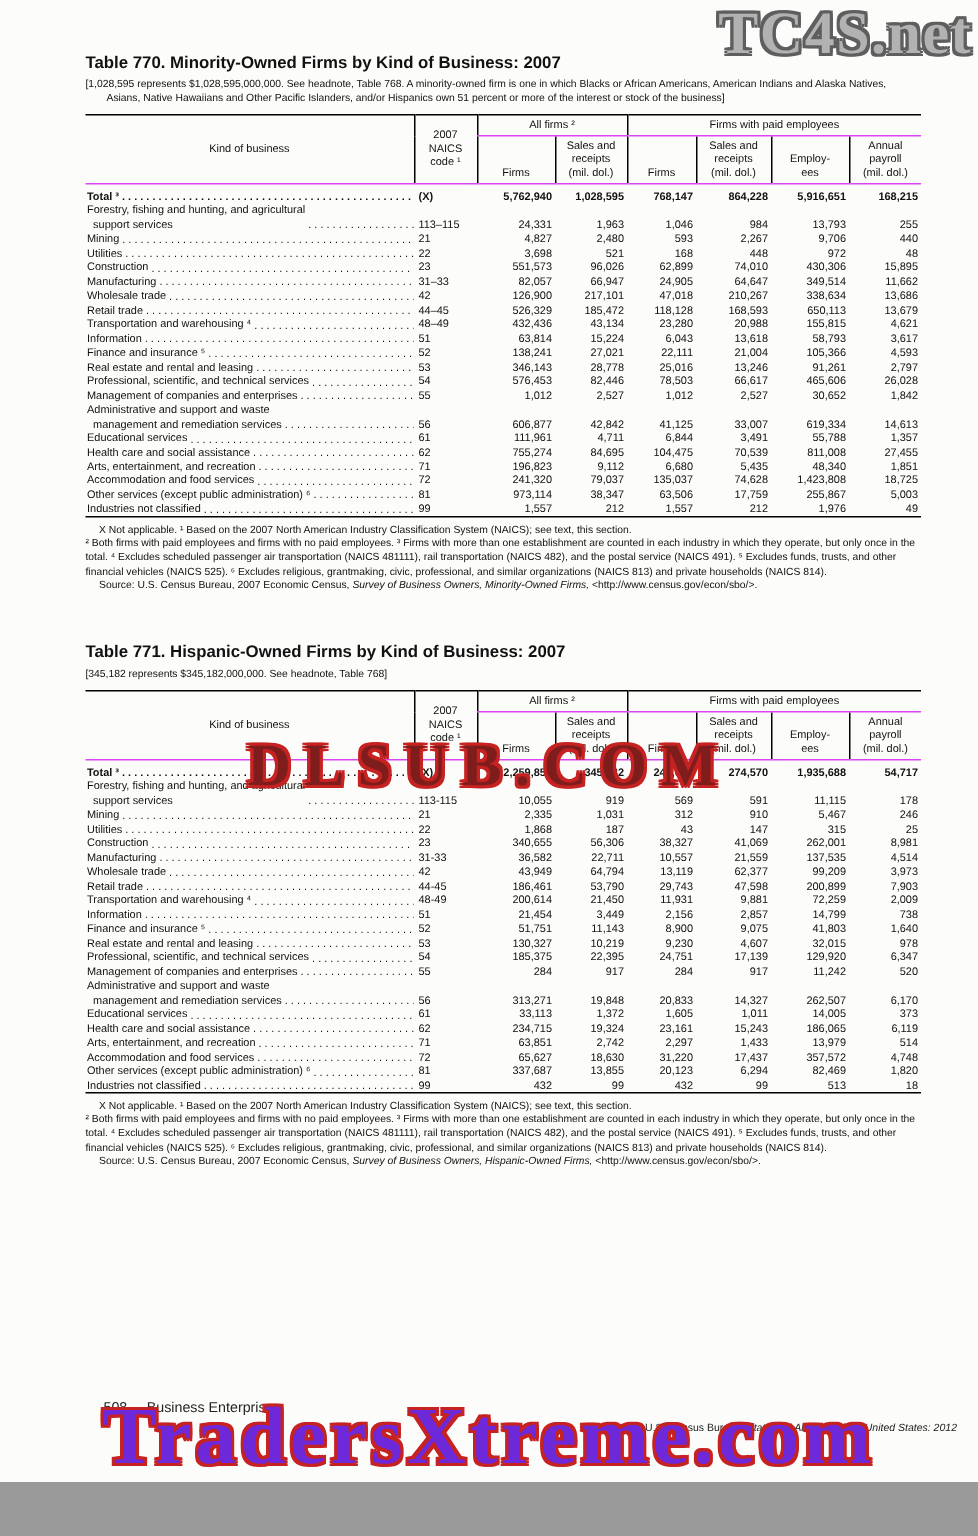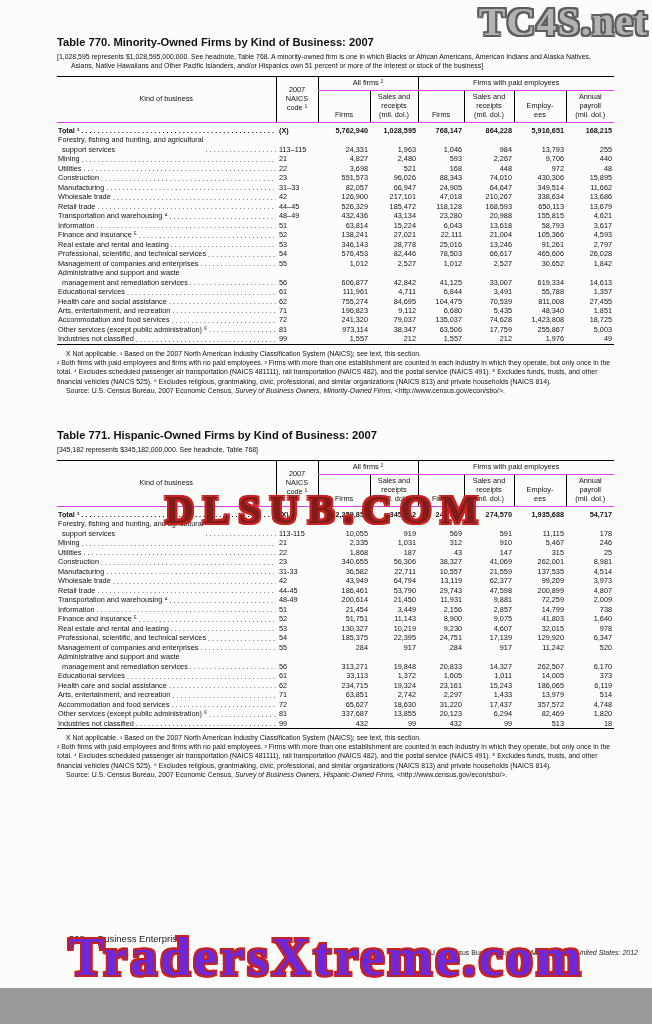--- a/index.html
+++ b/index.html
@@ -146,21 +146,21 @@
             <tr>
               <td class="lbl">
                 <div class="lblwrap">
                   <span class="txt">Construction</span>
                   <span class="leader"></span>
                 </div>
               </td>
               <td class="code">23</td>
               <td class="num">551,573</td>
               <td class="num">96,026</td>
-              <td class="num">88,343</td>
+              <td class="num">62,899</td>
               <td class="num">74,010</td>
               <td class="num">430,306</td>
               <td class="num">15,895</td>
             </tr>
             <tr>
               <td class="lbl">
                 <div class="lblwrap">
                   <span class="txt">Manufacturing</span>
                   <span class="leader"></span>
                 </div>
@@ -560,21 +560,21 @@
                   <span class="txt">Retail trade</span>
                   <span class="leader"></span>
                 </div>
               </td>
               <td class="code">44-45</td>
               <td class="num">186,461</td>
               <td class="num">53,790</td>
               <td class="num">29,743</td>
               <td class="num">47,598</td>
               <td class="num">200,899</td>
-              <td class="num">4,807</td>
+              <td class="num">7,903</td>
             </tr>
             <tr>
               <td class="lbl">
                 <div class="lblwrap">
                   <span class="txt">Transportation and warehousing ⁴</span>
                   <span class="leader"></span>
                 </div>
               </td>
               <td class="code">48-49</td>
               <td class="num">200,614</td>

